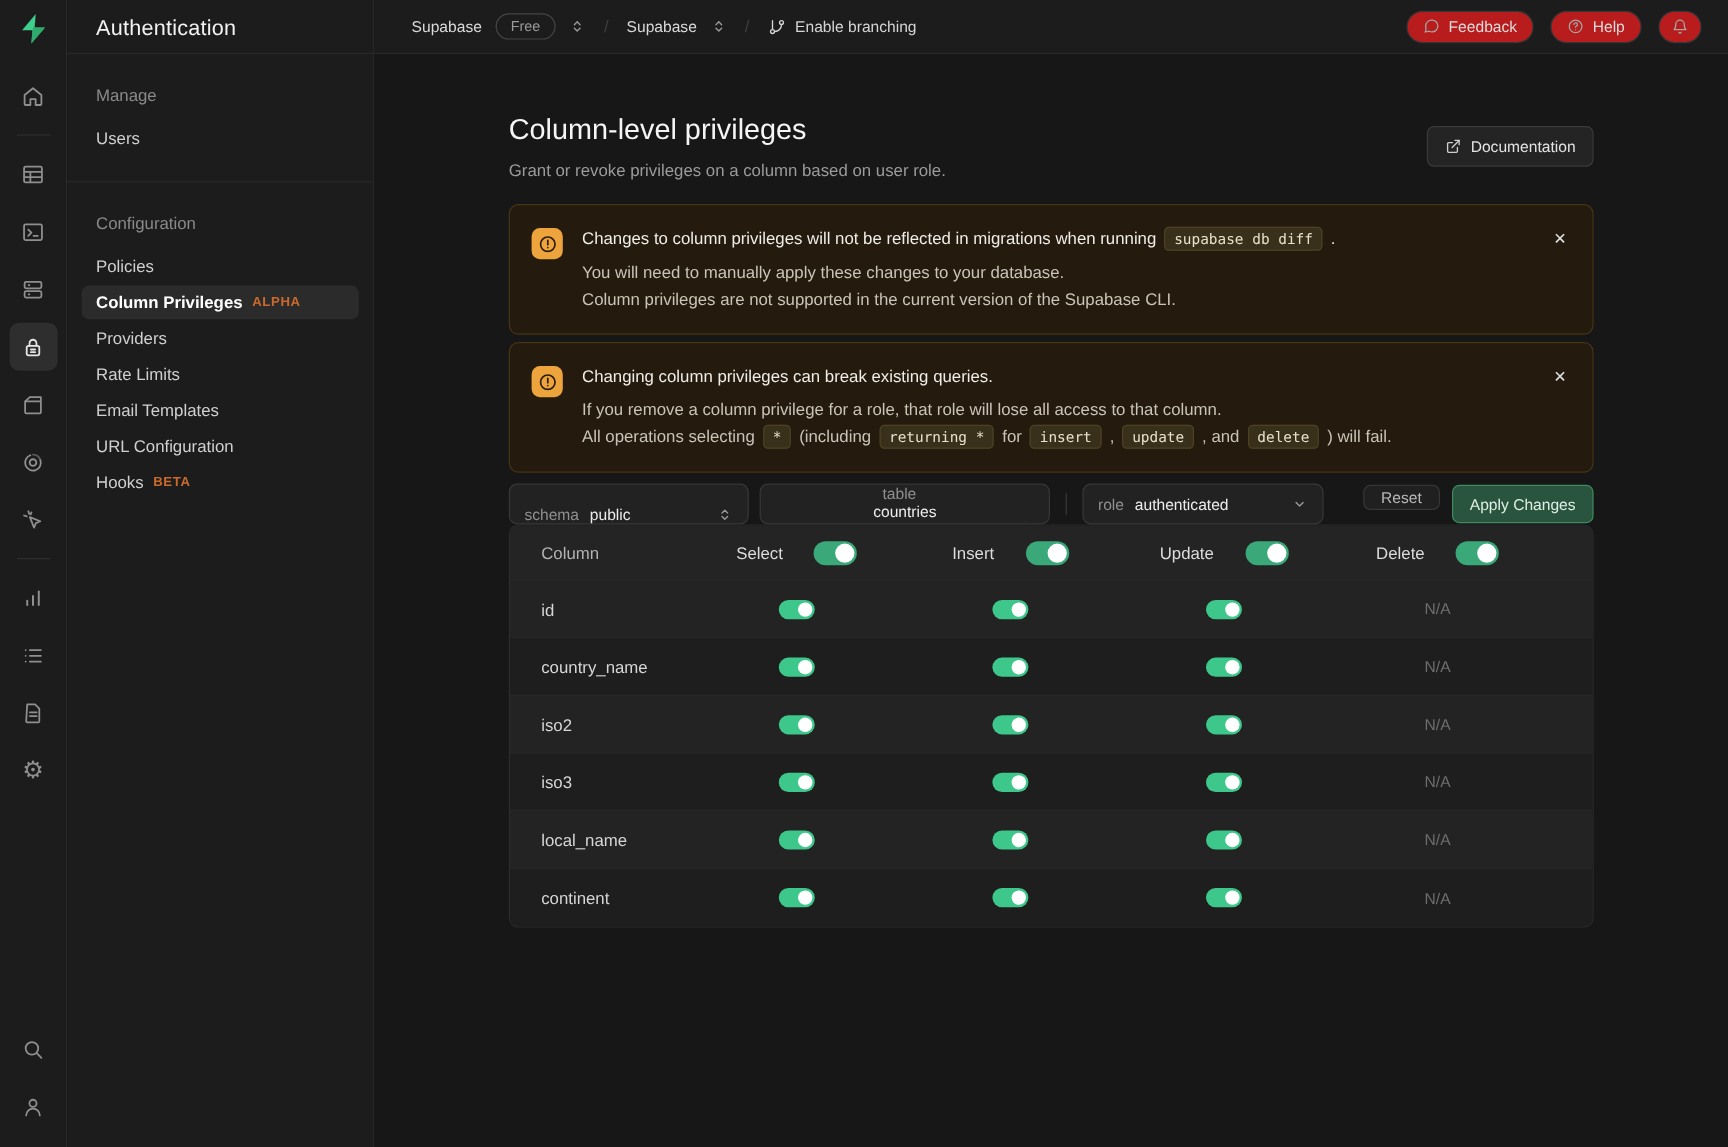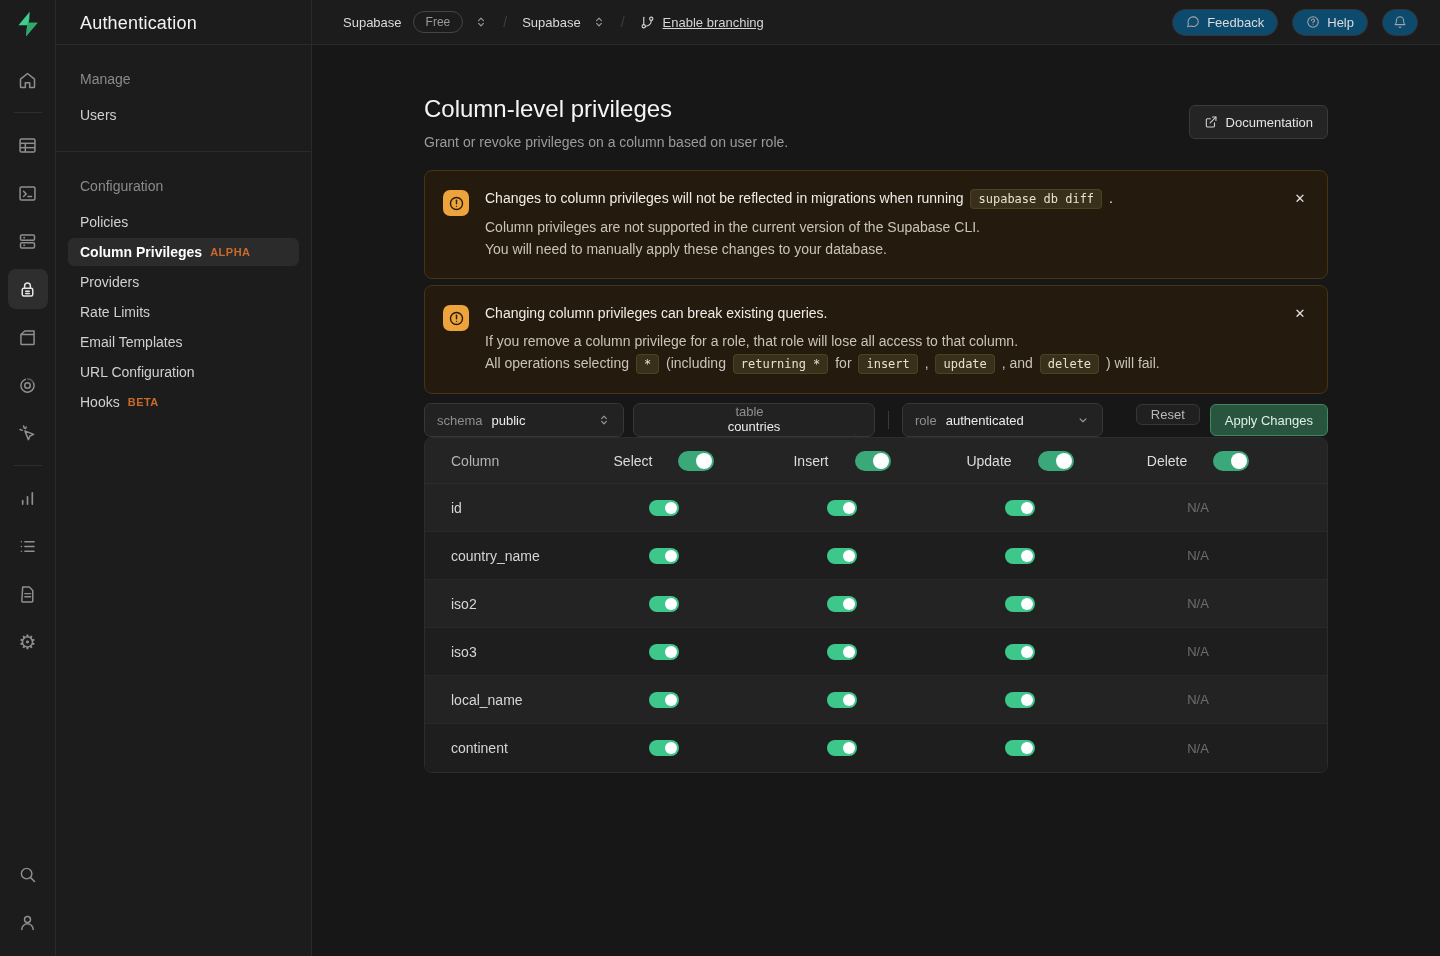--- a/index.html
+++ b/index.html
@@ -29,24 +29,24 @@
 
   
   .right { flex:1; display:flex; flex-direction:column; min-width:0; }
   .topbar { height:45px; background:#1c1c1c; border-bottom:1px solid #2a2a2a; display:flex; align-items:center; padding:0 22px 0 31px; flex-shrink:0; }
   .crumbs { display:flex; align-items:center; gap:11px; font-size:13px; }
   .crumb-name { color:#dadada; cursor:pointer; }
   .pill-badge { border:1px solid #454545; border-radius:999px; padding:3px 12px; font-size:12px; color:#9a9a9a; cursor:pointer; }
   .updown { color:#9a9a9a; display:flex; cursor:pointer; }
   .updown svg { width:14px; height:14px; }
   .slash { color:#3f3f3f; font-size:14px; margin:0 4px; }
-  .branch-link { display:flex; align-items:flex-end; gap:8px; color:#d5d5d5; cursor:pointer;text-decoration:underline; }
+  .branch-link { display:flex; align-items:flex-end; gap:8px; color:#d5d5d5; cursor:pointer; }
   .branch-link svg { width:15px; height:15px; }
   .topbar-right { margin-left:auto; display:flex; align-items:center; gap:14px; }
-  .top-btn { height:27px; display:flex; align-items:center; gap:7px; background:#0c4a6e; border:1px solid #363636; border-radius:14px; padding:0 13px; font-size:13px; color:#dcdcdc; cursor:pointer; }
+  .top-btn { height:27px; display:flex; align-items:center; gap:7px; background:#b91c1c; border:1px solid #363636; border-radius:14px; padding:0 13px; font-size:13px; color:#dcdcdc; cursor:pointer; }
   .top-btn svg { width:14px; height:14px; color:#a5a5a5; }
   .bell-btn { width:36px; padding:0; justify-content:center; }
 
   
   .main { flex:1; background:#171717; overflow:auto; }
   .content { width:904px; margin:0 auto; padding-top:50px; }
   .page-head { display:flex; justify-content:space-between; margin-bottom:20px; }
   .page-title { font-size:24px; font-weight:500; color:#f5f5f5; }
   .page-sub { font-size:14px; color:#9b9b9b; margin-top:11px; }
   .doc-btn { align-self:flex-start; margin-top:10px; height:34px; display:flex; align-items:center; gap:8px; background:#242424; border:1px solid #3a3a3a; border-radius:6px; padding:0 14px; font-size:13px; color:#e3e3e3; cursor:pointer; }
@@ -61,21 +61,21 @@
   .banner-line { color:#c9c3b8; margin-top:2px; }
   .code-chip { font-family:"DejaVu Sans Mono",monospace; font-size:12px; background:#39301b; border:1px solid #4e4122; border-radius:4px; padding:2px 7px; color:#e9e1cb; margin:0 3px; }
   .banner-close { position:absolute; top:14px; right:14px; width:26px; height:26px; border-radius:6px; display:flex; align-items:center; justify-content:center; color:#e0e0e0; cursor:pointer; font-size:13px; }
 
   
   .filter-row { display:flex; align-items:center; margin-top:9px; }
   .select-box { height:34px; background:#222222; border:1px solid #373737; border-radius:7px; display:flex; align-items:center; padding:0 12px; font-size:13px; cursor:pointer; }
   .select-box .lbl { color:#8f8f8f; margin-right:9px; }
   .select-box .val { color:#ececec; }
   .select-box svg { width:14px; height:14px; color:#9a9a9a; margin-left:auto; }
-  .sel-schema { width:200px; margin-right:9px; }
+  .sel-schema { width:200px; margin-right:9px;align-items:flex-end; }
   .sel-table  { width:242px;flex-direction:column; }
   .sel-role   { width:201px; }
   .v-div { width:1px; height:18px; background:#3b3b3b; margin:0 13px; }
   .filter-actions { margin-left:auto; display:flex; gap:10px; }
   .btn-reset { height:21px; padding:0 14px; background:#202020; border:1px solid #363636; border-radius:6px; font-size:13px; color:#b8b8b8; display:flex; align-items:center; cursor:pointer; }
   .btn-apply { height:32px; padding:0 14px; background:#29553e; border:1px solid #3f8a62; border-radius:6px; font-size:13px; color:#dfeee5; display:flex; align-items:center; cursor:pointer; }
 
   
   .ptable { border:1px solid #2c2c2c; border-radius:8px; overflow:hidden; }
   .prow { display:flex; align-items:center; height:48px; padding-right:40px; }
@@ -327,22 +327,22 @@
                 <line x1="12" y1="7.5" x2="12" y2="12.5"></line>
                 <line x1="12" y1="16" x2="12.01" y2="16"></line>
               </svg>
           </div>
           <div class="banner-body">
             <div class="banner-title">
               <span>Changes to column privileges will not be reflected in migrations when running</span>
               <span class="code-chip">supabase db diff</span>
               <span>.</span>
             </div>
+            <div class="banner-line">You will need to manually apply these changes to your database.</div>
             <div class="banner-line">Column privileges are not supported in the current version of the Supabase CLI.</div>
-            <div class="banner-line">You will need to manually apply these changes to your database.</div>
           </div>
           <div class="banner-close">✕</div>
         </div>
 
         <div class="banner">
           <div class="warn-icon">
             <svg viewBox="0 0 24 24" fill="none" stroke="currentColor" stroke-width="2" stroke-linecap="round">
                 <circle cx="12" cy="12" r="8.5"></circle>
                 <line x1="12" y1="7.5" x2="12" y2="12.5"></line>
                 <line x1="12" y1="16" x2="12.01" y2="16"></line>

